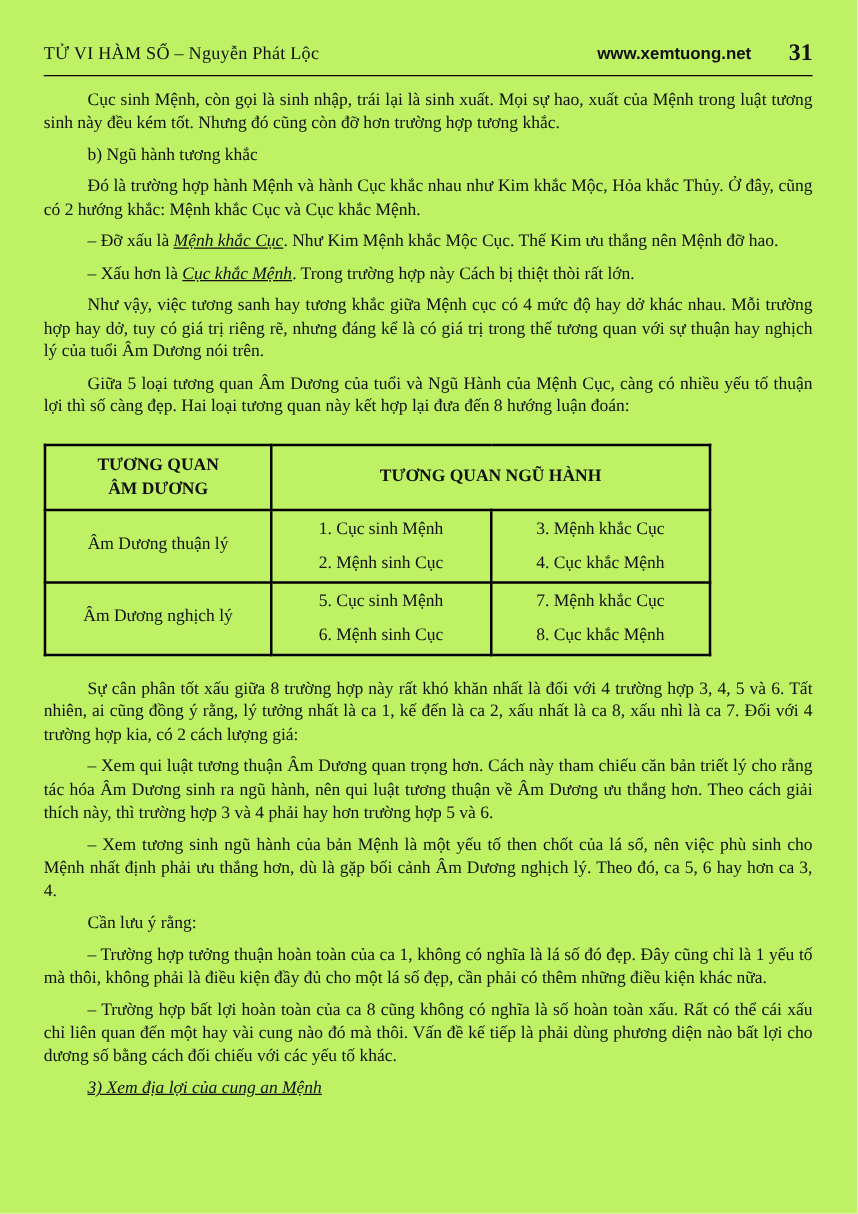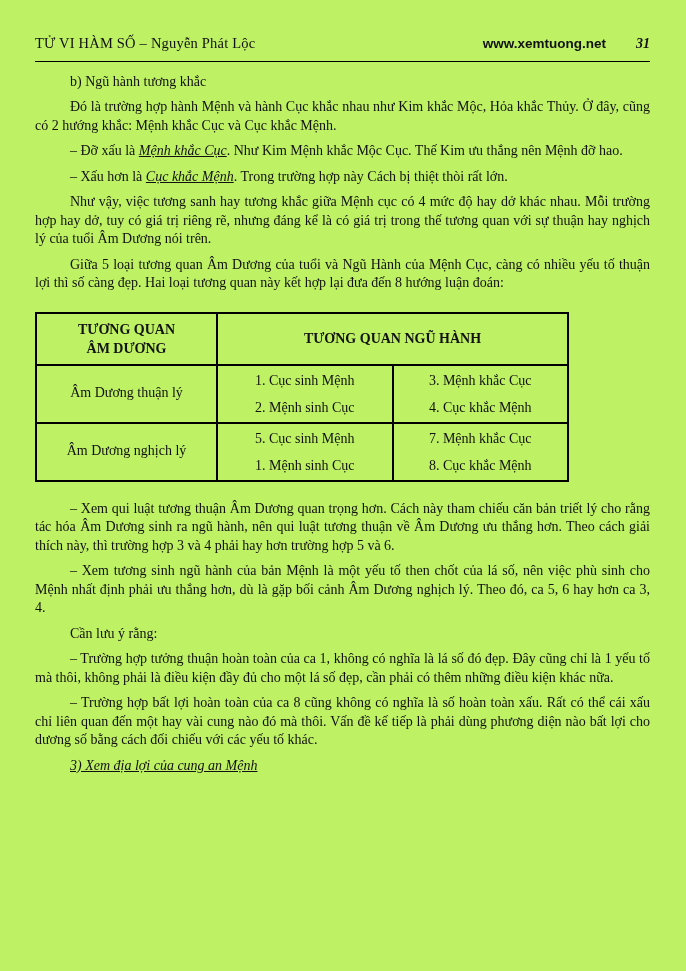--- a/index.html
+++ b/index.html
@@ -34,22 +34,21 @@
     display: flex;
     align-items: center;
   }
   .hdr-site {
     font-family: "Liberation Sans", "DejaVu Sans", sans-serif;
     font-weight: bold;
     font-size: 13.5px;
   }
   .hdr-page {
     font-weight: bold;
-    font-style: italic;
-    font-size: 14px;
+    font-size: 19px;
     margin-left: 30px;
   }
   .hdr-rule {
     border: none;
     border-top: 1.8px solid #000000;
     margin: 7px 0 0 0;
   }
   
   .content {
     margin-top: 11px;
@@ -110,20 +109,21 @@
     <span class="hdr-left">TỬ VI HÀM SỐ – Nguyễn Phát Lộc</span>
     <span class="hdr-right">
       <span class="hdr-site">www.xemtuong.net</span>
       <span class="hdr-page">31</span>
     </span>
   </div>
   <hr class="hdr-rule">
 
   <div class="content">
 
+    <p>Cục sinh Mệnh, còn gọi là sinh nhập, trái lại là sinh xuất. Mọi sự hao, xuất của Mệnh trong luật tương sinh này đều kém tốt. Nhưng đó cũng còn đỡ hơn trường hợp tương khắc.</p>
 
     <p>b) Ngũ hành tương khắc</p>
 
     <p>Đó là trường hợp hành Mệnh và hành Cục khắc nhau như Kim khắc Mộc, Hỏa khắc Thủy. Ở đây, cũng có 2 hướng khắc: Mệnh khắc Cục và Cục khắc Mệnh.</p>
 
     <p><span>–  Đỡ xấu là </span><span class="iu">Mệnh khắc Cục</span><span>. Như Kim Mệnh khắc Mộc Cục. Thế Kim ưu thắng nên Mệnh đỡ hao.</span></p>
 
     <p><span>–  Xấu hơn là </span><span class="iu">Cục khắc Mệnh</span><span>. Trong trường hợp này Cách bị thiệt thòi rất lớn.</span></p>
 
     <p>Như vậy, việc tương sanh hay tương khắc giữa Mệnh cục có 4 mức độ hay dở khác nhau. Mỗi trường hợp hay dở, tuy có giá trị riêng rẽ, nhưng đáng kể là có giá trị trong thế tương quan với sự thuận hay nghịch lý của tuổi Âm Dương nói trên.</p>
@@ -152,33 +152,34 @@
               <div>3. Mệnh khắc Cục</div>
               <div>4. Cục khắc Mệnh</div>
             </span>
           </td>
         </tr>
         <tr>
           <td class="row-cell">Âm Dương nghịch lý</td>
           <td class="row-cell">
             <span class="cell-lines">
               <div>5. Cục sinh Mệnh</div>
-              <div>1. Mệnh sinh Cục</div>
+              <div>6. Mệnh sinh Cục</div>
             </span>
           </td>
           <td class="row-cell">
             <span class="cell-lines">
               <div>7. Mệnh khắc Cục</div>
               <div>8. Cục khắc Mệnh</div>
             </span>
           </td>
         </tr>
       </tbody>
     </table>
 
+    <p>Sự cân phân tốt xấu giữa 8 trường hợp này rất khó khăn nhất là đối với 4 trường hợp 3, 4, 5 và 6. Tất nhiên, ai cũng đồng ý rằng, lý tưởng nhất là ca 1, kế đến là ca 2, xấu nhất là ca 8, xấu nhì là ca 7. Đối với 4 trường hợp kia, có 2 cách lượng giá:</p>
 
     <p>–  Xem qui luật tương thuận Âm Dương quan trọng hơn. Cách này tham chiếu căn bản triết lý cho rằng tác hóa Âm Dương sinh ra ngũ hành, nên qui luật tương thuận về Âm Dương ưu thắng hơn. Theo cách giải thích này, thì trường hợp 3 và 4 phải hay hơn trường hợp 5 và 6.</p>
 
     <p>–  Xem tương sinh ngũ hành của bản Mệnh là một yếu tố then chốt của lá số, nên việc phù sinh cho Mệnh nhất định phải ưu thắng hơn, dù là gặp bối cảnh Âm Dương nghịch lý. Theo đó, ca 5, 6 hay hơn ca 3, 4.</p>
 
 
     <p>Cần lưu ý rằng:</p>
 
     <p>–  Trường hợp tưởng thuận hoàn toàn của ca 1, không có nghĩa là lá số đó đẹp. Đây cũng chỉ là 1 yếu tố mà thôi, không phải là điều kiện đầy đủ cho một lá số đẹp, cần phải có thêm những điều kiện khác nữa.</p>
 

